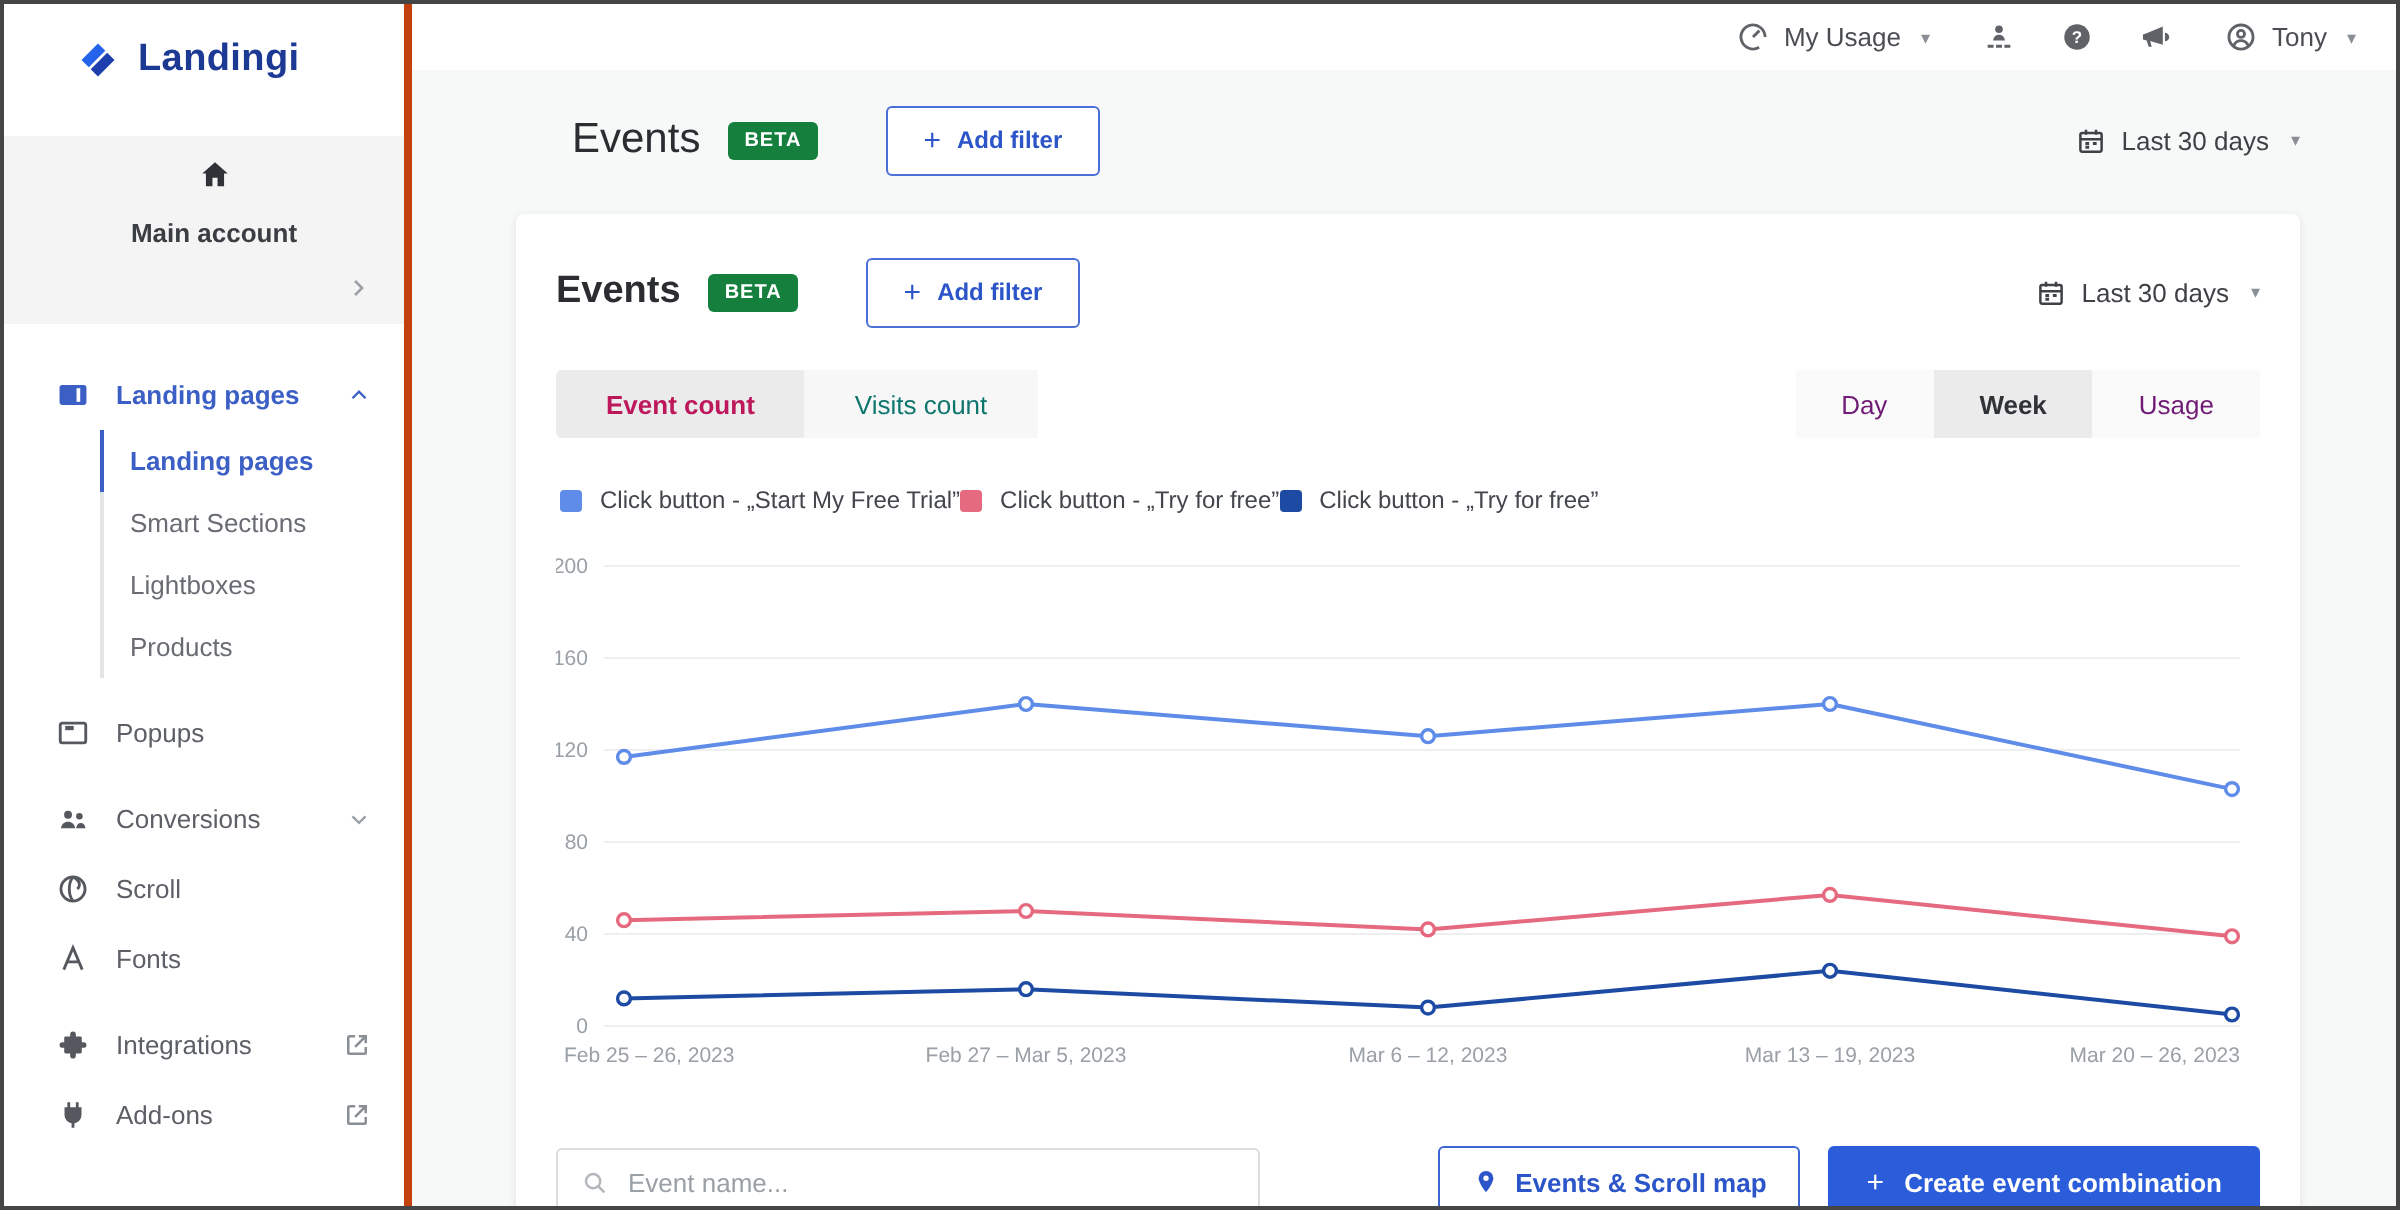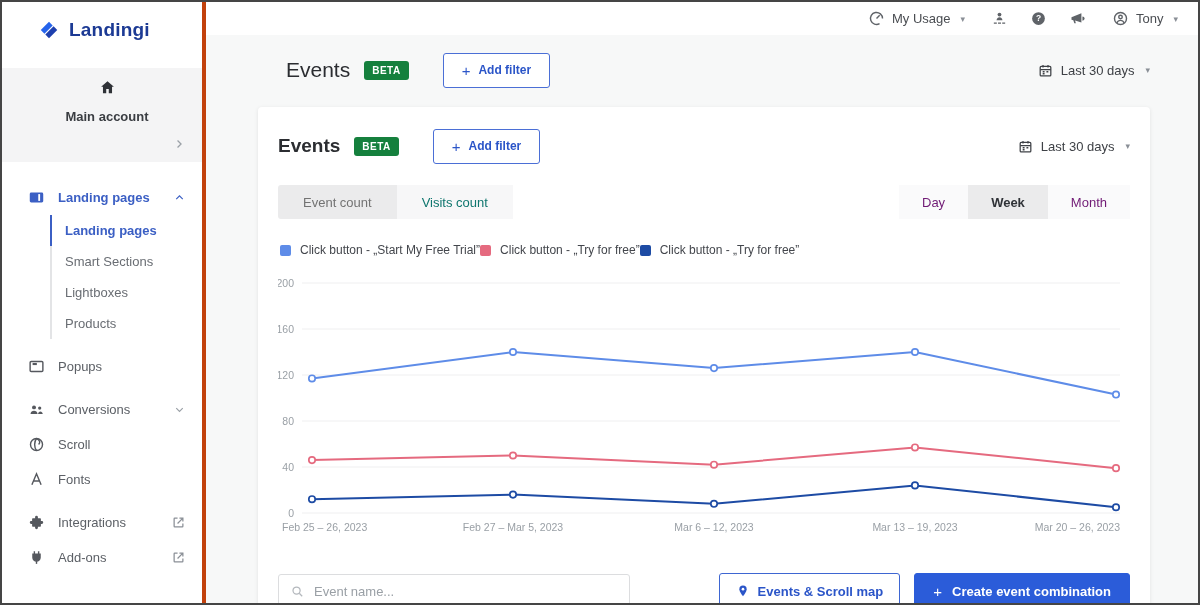--- a/index.html
+++ b/index.html
@@ -43,21 +43,21 @@
   .btn-filter { margin-left:34px; background:#fff; border:1px solid #4b6fd6; color:#2b55c8; font-size:12px; font-weight:700; border-radius:3px; padding:8px 18px; cursor:pointer; display:flex; align-items:center; gap:8px; font-family:inherit; }
   .daterange { margin-left:auto; display:flex; align-items:center; gap:8px; font-size:13px; color:#3e4146; cursor:pointer; }
   .cal-icon { width:15px; height:15px; color:#3e4146; display:flex; }
 
   .card { background:#fff; border-radius:4px; box-shadow:0 1px 4px rgba(0,0,0,.09); padding:22px 20px 20px; height:545px; }
   .card-header { display:flex; align-items:center; height:34px; }
 
   .tabs-row { display:flex; align-items:center; margin-top:22px; }
   .tab, .seg-item { height:34px; display:flex; align-items:center; font-size:13px; cursor:pointer; }
   .tab { padding:0 25px; background:#f7f7f8; color:#0f766e; }
-  .tab.active { background:#ebebec; color:#737373; font-weight:400; border-radius:3px 0 0 3px; }
+  .tab.active { background:#ebebec; color:#be185d; font-weight:700; border-radius:3px 0 0 3px; }
   .seg { margin-left:auto; display:flex; }
   .seg-item { padding:0 23px; background:#fafafb; color:#701a75; }
   .seg-item.active { background:#ebebec; color:#2f3237; font-weight:700; }
 
   .legend { display:flex; align-items:center; margin:24px 0 0 2px; font-size:12px; color:#43464c; }
   .legend-item { display:flex; align-items:center; }
   .legend-swatch { width:11px; height:11px; border-radius:2px; margin-right:9px; }
 
   .chart-wrap { margin-top:12px; }
   .chart-wrap svg { display:block; font-family:"Liberation Sans", sans-serif; }
@@ -298,21 +298,21 @@
             <span class="caret">▾</span>
           </div>
         </div>
 
         <div class="tabs-row">
           <div class="tab active">Event count</div>
           <div class="tab">Visits count</div>
           <div class="seg">
             <div class="seg-item">Day</div>
             <div class="seg-item active">Week</div>
-            <div class="seg-item">Month</div>
+            <div class="seg-item">Usage</div>
           </div>
         </div>
 
         <div class="legend">
           <div class="legend-item">
             <span class="legend-swatch" style="background: rgb(94, 140, 232);"></span>
             <span>Click button - „Start My Free Trial”</span>
           </div>
           <div class="legend-item">
             <span class="legend-swatch" style="background: rgb(229, 106, 127);"></span>

